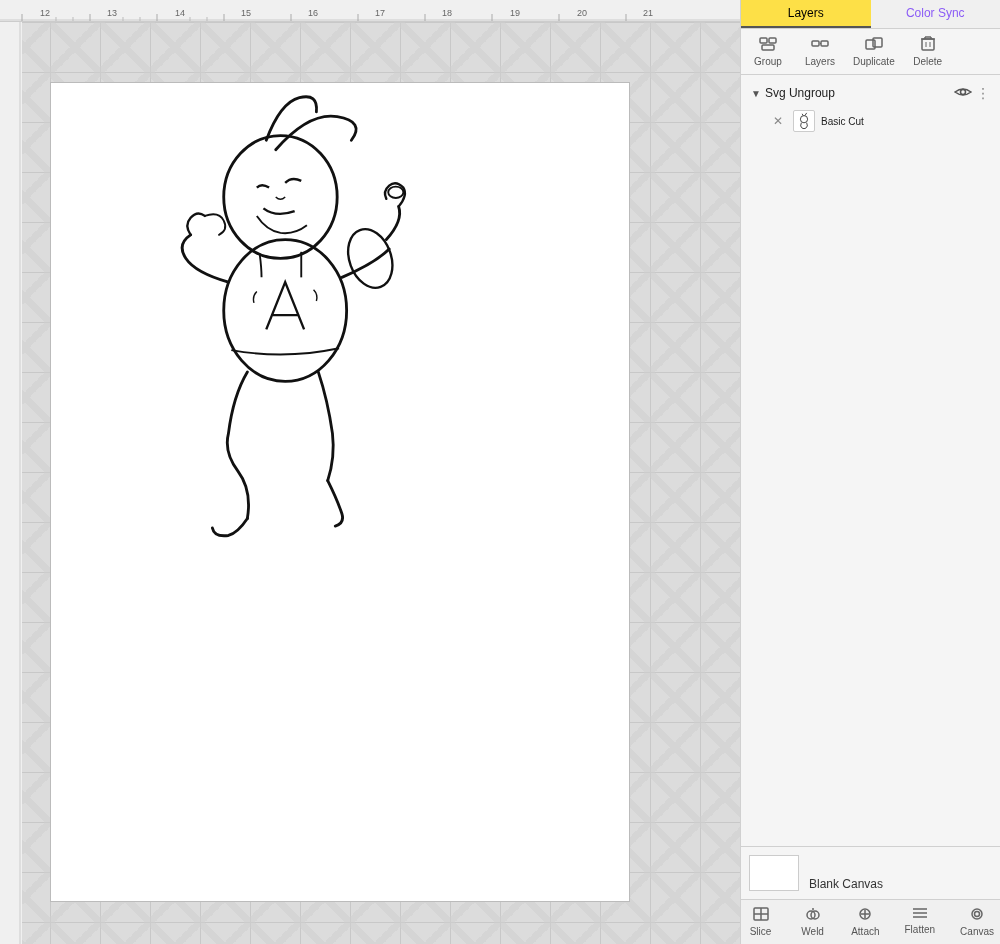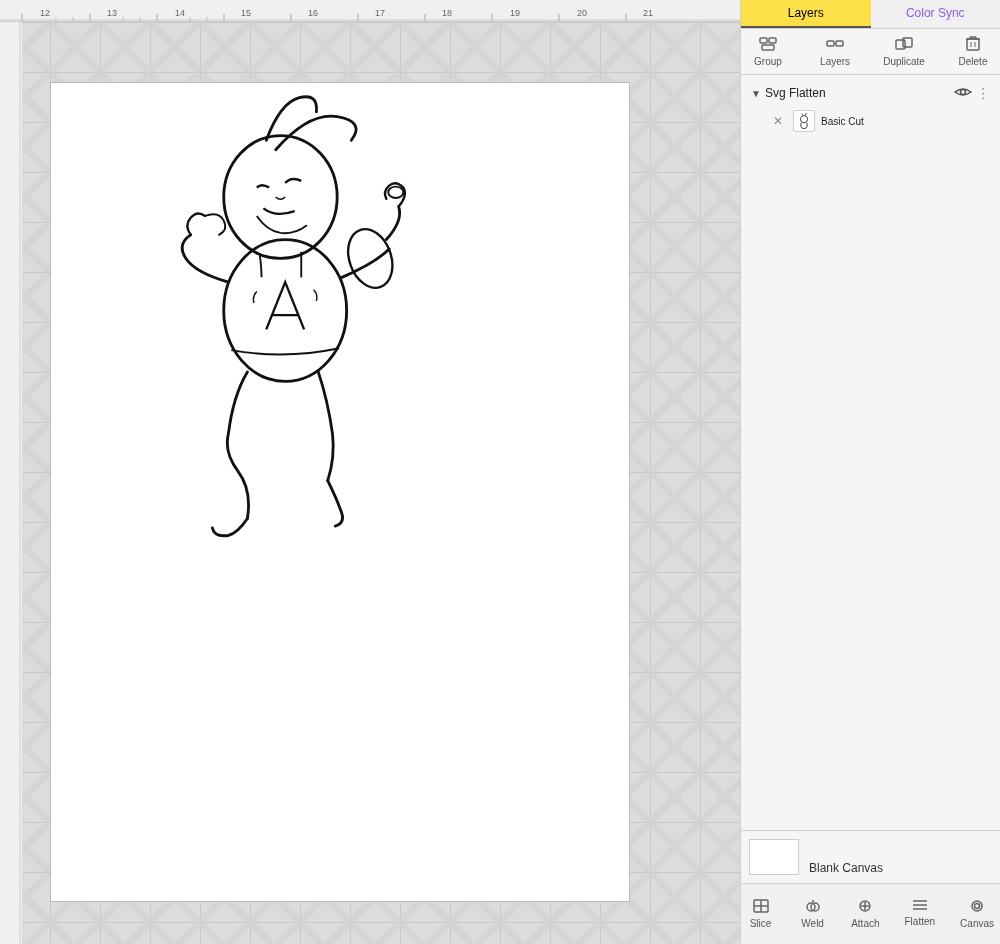--- a/index.html
+++ b/index.html
@@ -100,21 +100,20 @@
     }
 
     
     .panel-toolbar {
       display: flex;
       align-items: center;
       padding: 4px 2px;
       border-bottom: 1px solid #d0d0d0;
       background: #f5f5f5;
       gap: 2px;
-      justify-content: space-between;
     }
 
     .toolbar-btn {
       display: flex;
       flex-direction: column;
       align-items: center;
       padding: 3px 6px;
       cursor: pointer;
       border-radius: 3px;
       font-size: 10px;
@@ -217,21 +216,21 @@
     .blank-canvas-label {
       font-size: 12px;
       color: #333;
     }
 
     
     .bottom-toolbar {
       display: flex;
       border-top: 1px solid #d0d0d0;
       background: #f0f0f0;
-      padding: 12px 2px;
+      padding: 4px 2px;
       gap: 17px;
     }
 
     .bottom-btn {
       flex: 1;
       display: flex;
       flex-direction: column;
       align-items: center;
       padding: 3px 4px;
       cursor: pointer;
@@ -429,21 +428,21 @@
         </svg>
       </span>
       <span>Delete</span>
     </div>
   </div>
 
   <div class="layer-section">
     <div class="layer-group">
       <div class="layer-group-header">
         <span class="chevron">▼</span>
-        <span class="layer-group-name">Svg Flatten</span>
+        <span class="layer-group-name">Svg Ungroup</span>
         <span class="eye-icon">
           <svg width="18" height="12" viewBox="0 0 18 12">
             <path d="M1,6 Q9,0 17,6 Q9,12 1,6 Z" fill="none" stroke="#555" stroke-width="1.5"></path>
             <circle cx="9" cy="6" r="2.5" fill="none" stroke="#555" stroke-width="1.5"></circle>
           </svg>
         </span>
         <span style="color:#888;font-size:14px;cursor:pointer;">⋮</span>
       </div>
       <div class="layer-item">
         <span class="delete-icon">✕</span>

